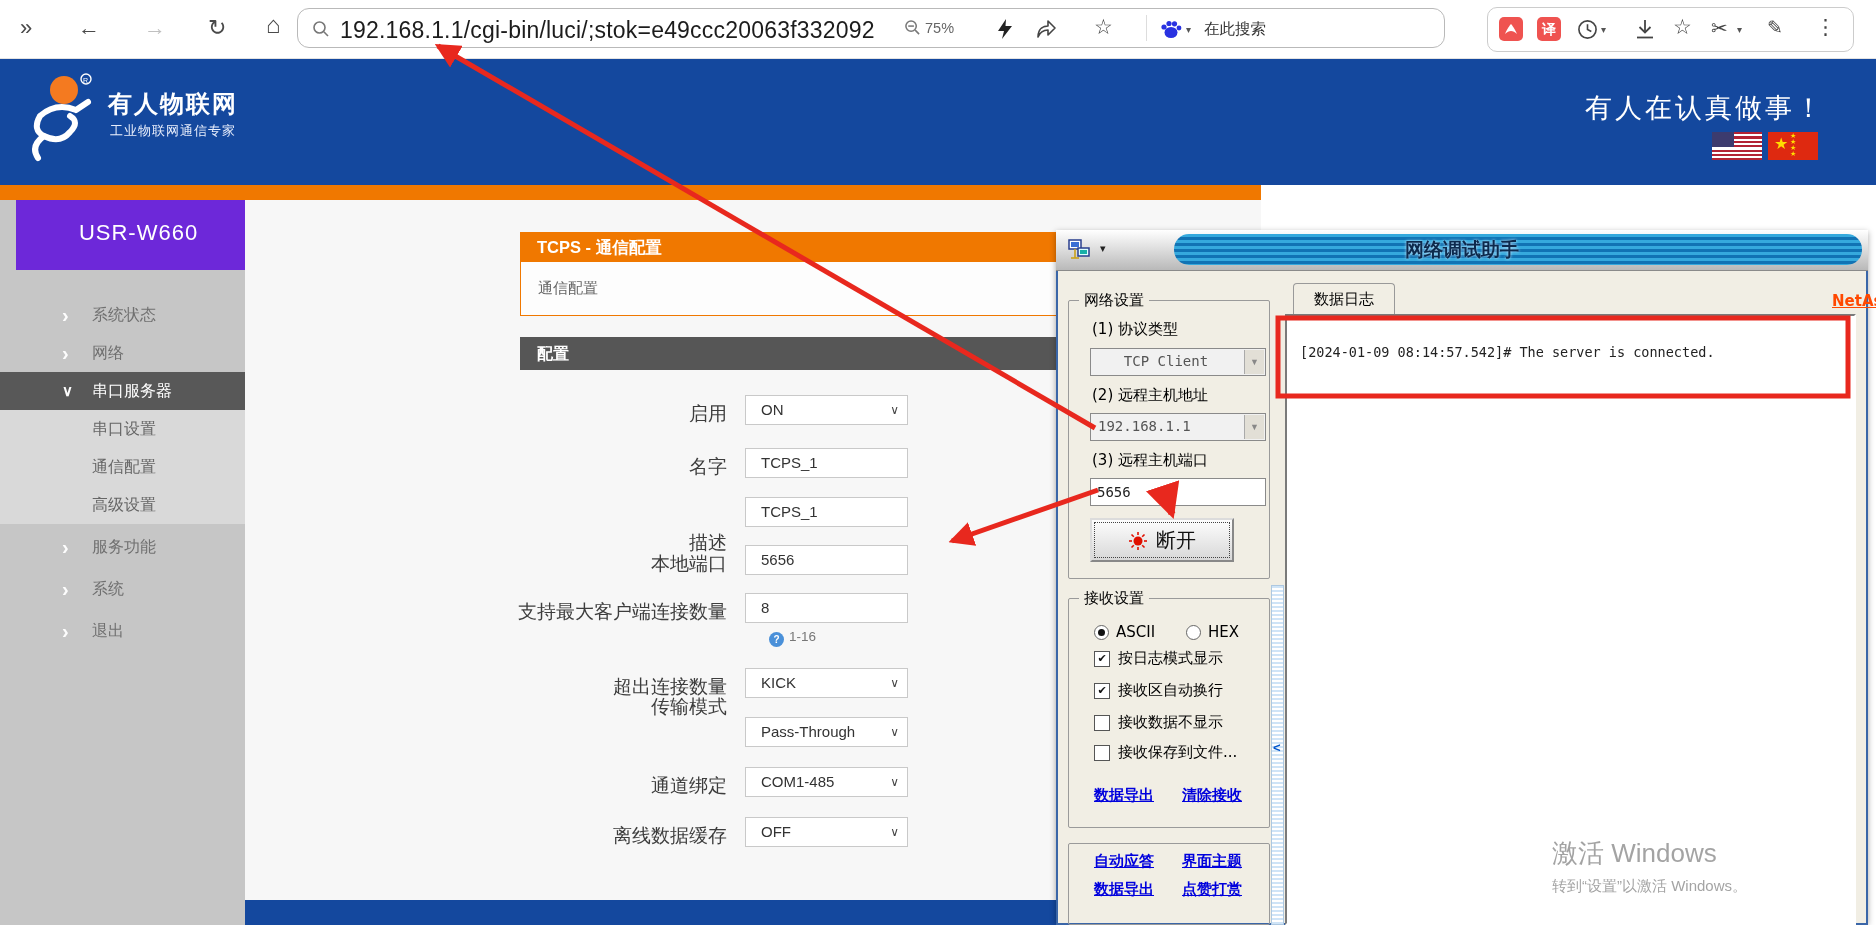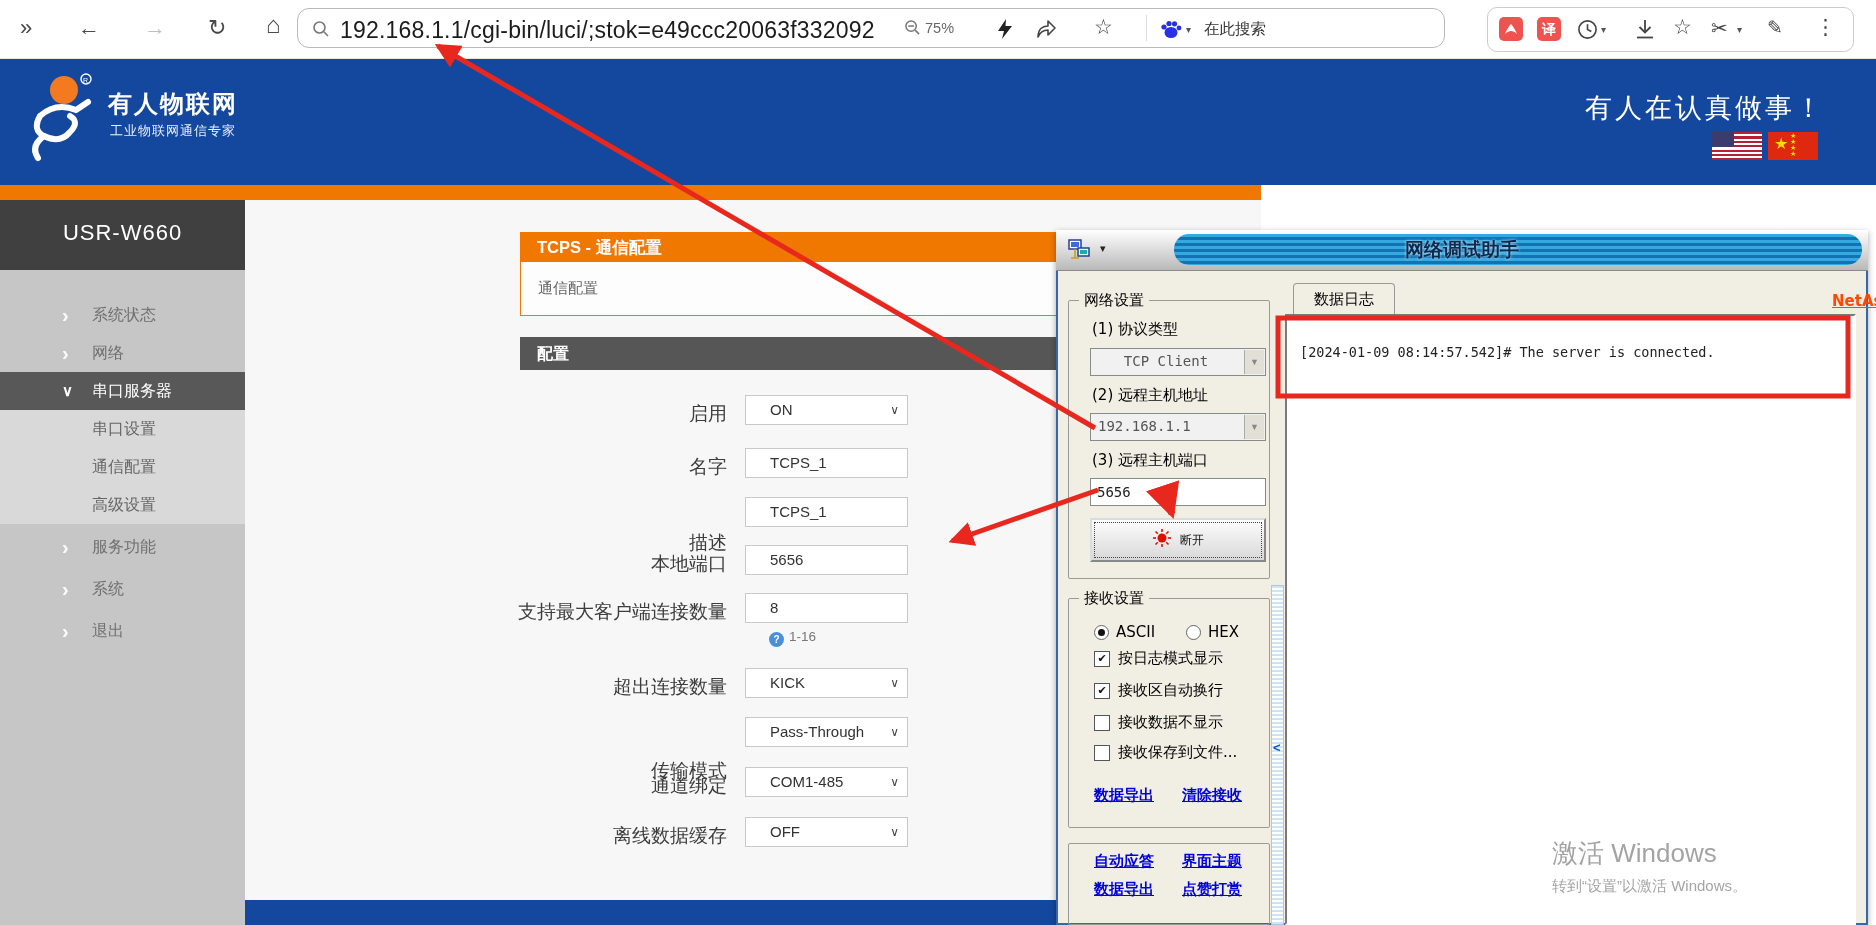--- a/index.html
+++ b/index.html
@@ -32,57 +32,57 @@
   #flag-us .canton{position:absolute;left:0;top:0;width:22px;height:15px;background:#3c3b6e;}
   #flag-cn{left:1768px;background:#de2910;}
   #flag-cn .star{position:absolute;left:6px;top:2px;color:#ffde00;font-size:16px;}
   #flag-cn .mini{position:absolute;left:22px;top:1px;color:#ffde00;font-size:7px;letter-spacing:1px;width:14px;line-height:6px;}
 
   
   #orange-band{left:0;top:185px;width:1261px;height:15px;background:#f07800;z-index:1;}
 
   
   #sidebar{left:0;top:200px;width:245px;height:725px;background:#c6c6c6;z-index:1;}
-  #device-block{position:absolute;left:0;top:0;width:245px;height:70px;background:#404040;}
+  #device-block{position:absolute;left:16px;top:0;width:245px;height:70px;background:#6d28d9;}
   #device-name{position:absolute;left:0;top:20px;width:245px;text-align:center;color:#fff;font-size:22px;letter-spacing:1px;}
   .side-item{position:absolute;left:0;width:245px;height:38px;line-height:38px;font-size:16px;color:#707070;cursor:pointer;}
   .side-item .chev{position:absolute;left:62px;top:0;color:#fdfdfd;font-size:20px;font-weight:bold;}
   .side-item .lbl{position:absolute;left:92px;}
   .side-item.sub{background:#d9d9d9;color:#666;}
   .side-item.active{background:#585858;color:#fff;}
   .side-item.active .chev{font-size:15px;}
 
   
   #main-bg{left:245px;top:200px;width:1016px;height:700px;background:#f7f7f7;z-index:1;}
   #footer-bar{left:245px;top:900px;width:1016px;height:25px;background:#14489e;z-index:1;}
   #tcps-bar{left:520px;top:232px;width:741px;height:30px;background:#f07800;color:#fff;font-weight:bold;font-size:16.5px;line-height:30px;padding-left:17px;box-sizing:border-box;z-index:2;}
   #tcps-desc{left:520px;top:262px;width:741px;height:54px;background:#fdfdfd;border:1px solid #f07800;border-top:none;box-sizing:border-box;color:#666;font-size:15px;line-height:52px;padding-left:17px;z-index:2;}
   #config-bar{left:520px;top:337px;width:741px;height:33px;background:#565656;color:#fff;font-weight:bold;font-size:16px;line-height:33px;padding-left:17px;box-sizing:border-box;z-index:2;}
   .frm-label{position:absolute;left:377px;width:350px;text-align:right;font-size:19px;color:#3d3d3d;z-index:2;}
-  .frm-input{position:absolute;left:745px;width:163px;height:30px;background:#fff;border:1px solid #c9c9c9;box-sizing:border-box;font-size:15px;color:#333;line-height:28px;padding-left:24px;z-index:2;}
+  .frm-input{position:absolute;left:745px;width:163px;height:30px;background:#fff;border:1px solid #c9c9c9;box-sizing:border-box;font-size:15px;color:#333;line-height:28px;padding-left:15px;z-index:2;}
   .frm-input .sel-arrow{position:absolute;right:8px;top:0;color:#444;font-size:12px;}
   .frm-hint{position:absolute;left:745px;height:16px;font-size:13.5px;color:#777;z-index:2;margin-left:24px;}
   .frm-hint .q{display:inline-block;width:15px;height:15px;border-radius:50%;background:#4a90d9;color:#fff;text-align:center;font-size:10px;line-height:15px;font-weight:bold;margin-right:5px;vertical-align:-2px;}
 
   
   #dbg-win{left:1056px;top:232px;width:812px;height:693px;z-index:10;border:2px solid #3a66a8;border-top:none;box-sizing:border-box;background:#f1eee4;box-shadow:0 0 6px rgba(0,0,0,.35);}
   #dbg-title{position:absolute;left:-2px;top:-2px;width:812px;height:40px;background:linear-gradient(#ffffff,#b9b9b9);border-bottom:1px solid #8a8a8a;}
   #dbg-stripes{position:absolute;left:118px;top:4px;right:6px;bottom:5px;border-radius:15px;background:repeating-linear-gradient(180deg,#35a9dd 0 3px,#1173b4 3px 6px);}
   #dbg-title-text{position:absolute;left:0;right:0;top:7px;text-align:center;font-size:19px;font-weight:bold;color:#0d2a4d;text-shadow:0 0 3px #cfe9ff;}
   #dbg-app-icon{position:absolute;left:12px;top:8px;width:24px;height:24px;}
   #dbg-app-caret{position:absolute;left:44px;top:12px;font-size:11px;color:#222;}
   .group{position:absolute;border:1px solid #9a9a9a;border-radius:2px;font-family:"DejaVu Sans",sans-serif;}
   .group>.gtitle{position:absolute;left:10px;top:-10px;background:#f1eee4;padding:0 5px;font-size:15px;color:#000;}
   .app-label{position:absolute;font-size:15px;color:#000;font-family:"DejaVu Sans",sans-serif;}
   .combo{position:absolute;width:176px;height:28px;background:#f1f1f1;border:1px solid #8a8a8a;box-sizing:border-box;}
   .combo .cval{position:absolute;left:7px;top:4px;font-size:14px;color:#555;font-family:"DejaVu Sans Mono",monospace;}
   .combo .cval.centered{left:0;width:150px;text-align:center;}
   .combo .cbtn{position:absolute;right:1px;top:1px;bottom:1px;width:19px;background:#e2dfd6;border-left:1px solid #aaa;color:#888;font-size:9px;text-align:center;line-height:25px;}
   .edit{position:absolute;width:176px;height:28px;background:#fff;border:1px solid #8a8a8a;box-sizing:border-box;font-size:14px;color:#222;font-family:"DejaVu Sans Mono",monospace;line-height:26px;padding-left:6px;}
-  #disconnect-btn{position:absolute;width:176px;height:44px;background:linear-gradient(#fdfdfd,#d8d8d8);border:2px outset #dcdcdc;box-sizing:border-box;outline:1px dotted #444;outline-offset:-5px;text-align:center;font-size:12px;color:#111;line-height:40px;font-family:"DejaVu Sans",sans-serif;cursor:pointer;}
+  #disconnect-btn{position:absolute;width:144px;height:44px;background:linear-gradient(#fdfdfd,#d8d8d8);border:2px outset #dcdcdc;box-sizing:border-box;outline:1px dotted #444;outline-offset:-5px;text-align:center;font-size:20px;color:#111;line-height:40px;font-family:"DejaVu Sans",sans-serif;cursor:pointer;}
   #disconnect-btn svg{vertical-align:-4px;margin-right:8px;}
   .radio{position:absolute;width:13px;height:13px;border-radius:50%;border:1px solid #666;background:#fff;}
   .radio.on::after{content:"";position:absolute;left:3px;top:3px;width:7px;height:7px;border-radius:50%;background:#111;}
   .chk{position:absolute;width:14px;height:14px;border:1px solid #555;background:#fff;text-align:center;line-height:13px;font-size:11px;color:#111;}
   .app-link{position:absolute;font-size:15px;color:#0000dd;text-decoration:underline;font-family:"DejaVu Sans",sans-serif;font-weight:bold;cursor:pointer;}
   #log-tab{left:1293px;top:283px;width:100px;height:31px;background:#f1eee4;border:1px solid #999;border-bottom:none;border-radius:4px 4px 0 0;text-align:center;line-height:31px;font-size:15px;color:#000;z-index:11;font-family:"DejaVu Sans",sans-serif;}
   #netassist-link{left:1832px;top:292px;font-size:15px;font-weight:bold;color:#ff4800;text-decoration:underline;z-index:11;font-family:"DejaVu Sans",sans-serif;}
   #log-area{left:1285px;top:314px;width:571px;height:611px;background:#fff;border:2px solid;border-color:#7a7a7a #fff #fff #7a7a7a;box-sizing:border-box;z-index:11;}
   #log-line{left:1300px;top:344px;font-size:13.5px;color:#222;font-family:"DejaVu Sans Mono",monospace;z-index:12;}
   #splitter{left:1271px;top:585px;width:13px;height:340px;background:repeating-linear-gradient(180deg,#cfe4f7 0 2px,#ffffff 2px 4px);border:1px solid #aec8e0;box-sizing:border-box;z-index:12;}
@@ -240,21 +240,21 @@
       <div class="frm-input" style="top: 448px;">TCPS_1</div>
       <div class="frm-label" style="top: 503px; margin-top: 27px;">描述</div>
       <div class="frm-input" style="top: 497px;">TCPS_1</div>
       <div class="frm-label" style="top: 551px;">本地端口</div>
       <div class="frm-input" style="top: 545px;">5656</div>
       <div class="frm-label" style="top: 599px;">支持最大客户端连接数量</div>
       <div class="frm-input" style="top: 593px;">8</div>
       <div class="frm-hint" style="top: 629px;"><span class="q">?</span><span>1-16</span></div>
       <div class="frm-label" style="top: 674px;">超出连接数量</div>
       <div class="frm-input" style="top: 668px;">KICK<span class="sel-arrow">∨</span></div>
-      <div class="frm-label" style="top: 758px;">传输模式</div>
+      <div class="frm-label" style="top: 694px;">传输模式</div>
       <div class="frm-input" style="top: 717px;">Pass-Through<span class="sel-arrow">∨</span></div>
       <div class="frm-label" style="top: 773px;">通道绑定</div>
       <div class="frm-input" style="top: 767px;">COM1-485<span class="sel-arrow">∨</span></div>
       <div class="frm-label" style="top: 823px;">离线数据缓存</div>
       <div class="frm-input" style="top: 817px;">OFF<span class="sel-arrow">∨</span></div>
     </div>
 
   <div id="dbg-win" class="abs">
     <div id="dbg-title">
       <div id="dbg-stripes"></div>

